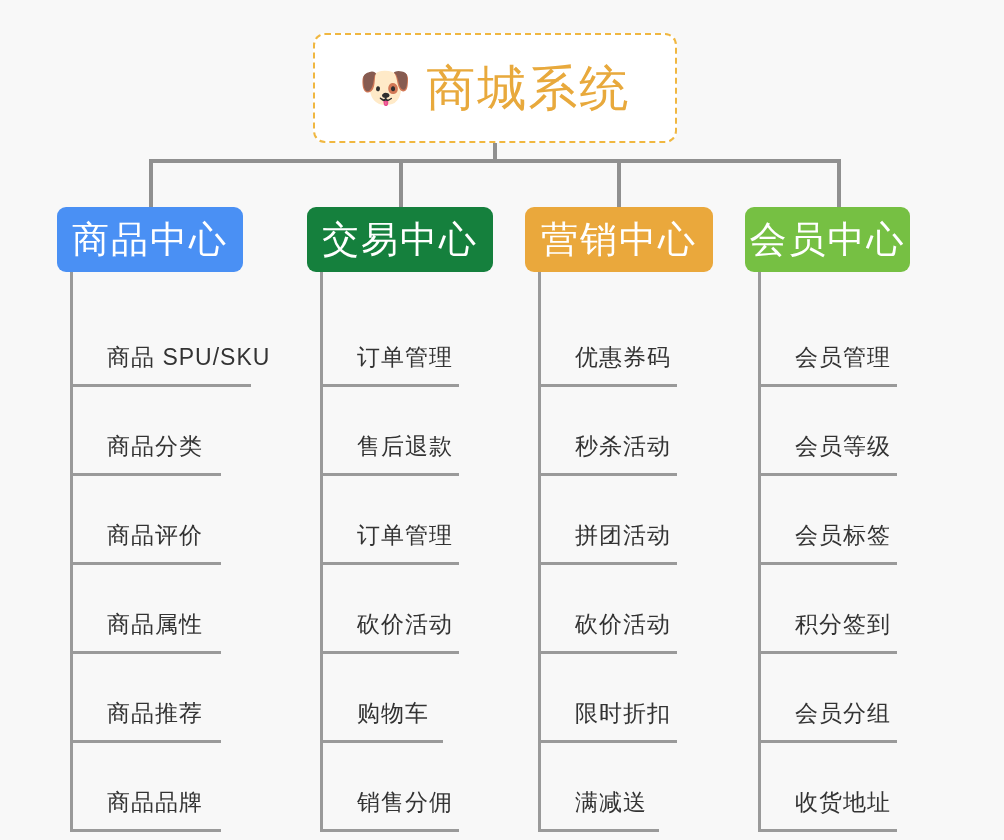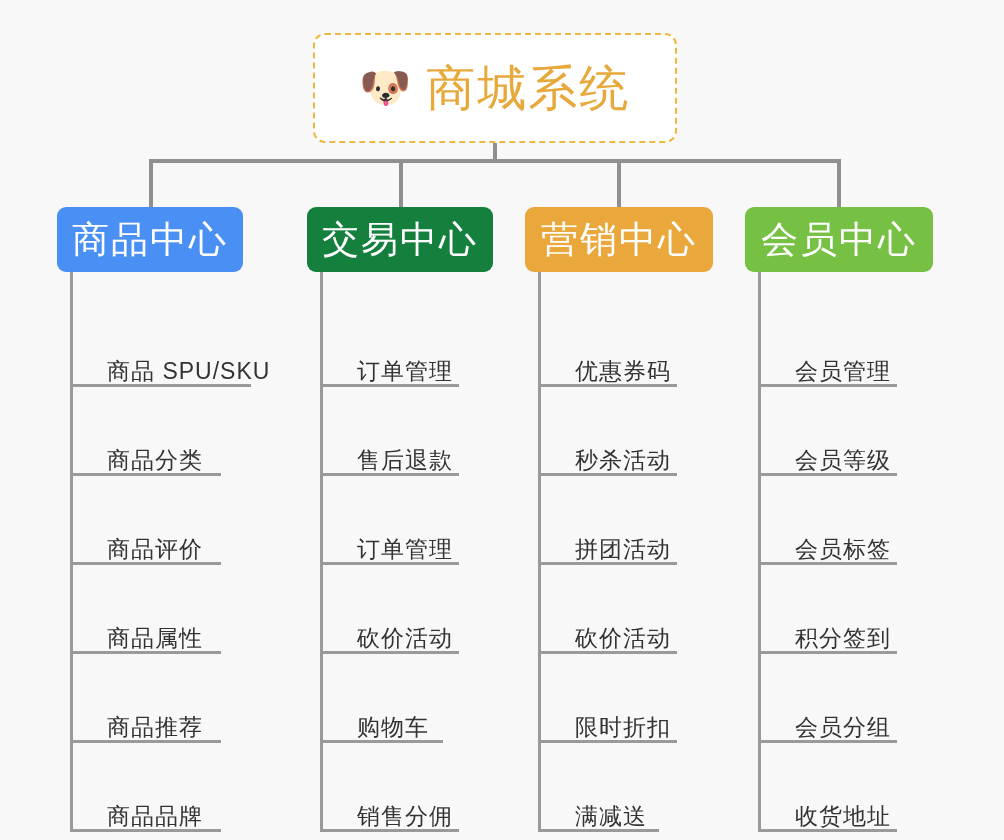--- a/index.html
+++ b/index.html
@@ -95,21 +95,21 @@
     align-items: center;
     justify-content: center;
     color: #ffffff;
     font-size: 37px;
     letter-spacing: 2px;
     box-sizing: border-box;
   }
   .cat-1 .cat-box { width: 186px; background: #4a90f4; }
   .cat-2 .cat-box { width: 186px; background: #e7605e; }
   .cat-3 .cat-box { width: 188px; background: #eaa83c; }
-  .cat-4 .cat-box { width: 188px; background: #76c043; }
+  .cat-4 .cat-box { width: 165px; background: #76c043; }
 
   
   .leaf-list {
     position: relative;
     margin-left: 13px;
     border-left: 3px solid #9a9a9a;
     padding-top: 26px;
     box-sizing: border-box;
   }
   .leaf-item {
@@ -125,21 +125,21 @@
     bottom: 0;
     height: 3px;
     background: #9a9a9a;
   }
   .leaf-label {
     position: relative;
     font-size: 23px;
     color: #333333;
     letter-spacing: 1px;
     padding-left: 34px;
-    padding-bottom: 4px;
+    padding-bottom: 18px;
     white-space: nowrap;
     line-height: 1;
     margin-top: 19px;
   }
 </style>
 </head>
 <body style="background: rgb(248, 248, 248);">
 
 <div id="mindmap">
 

